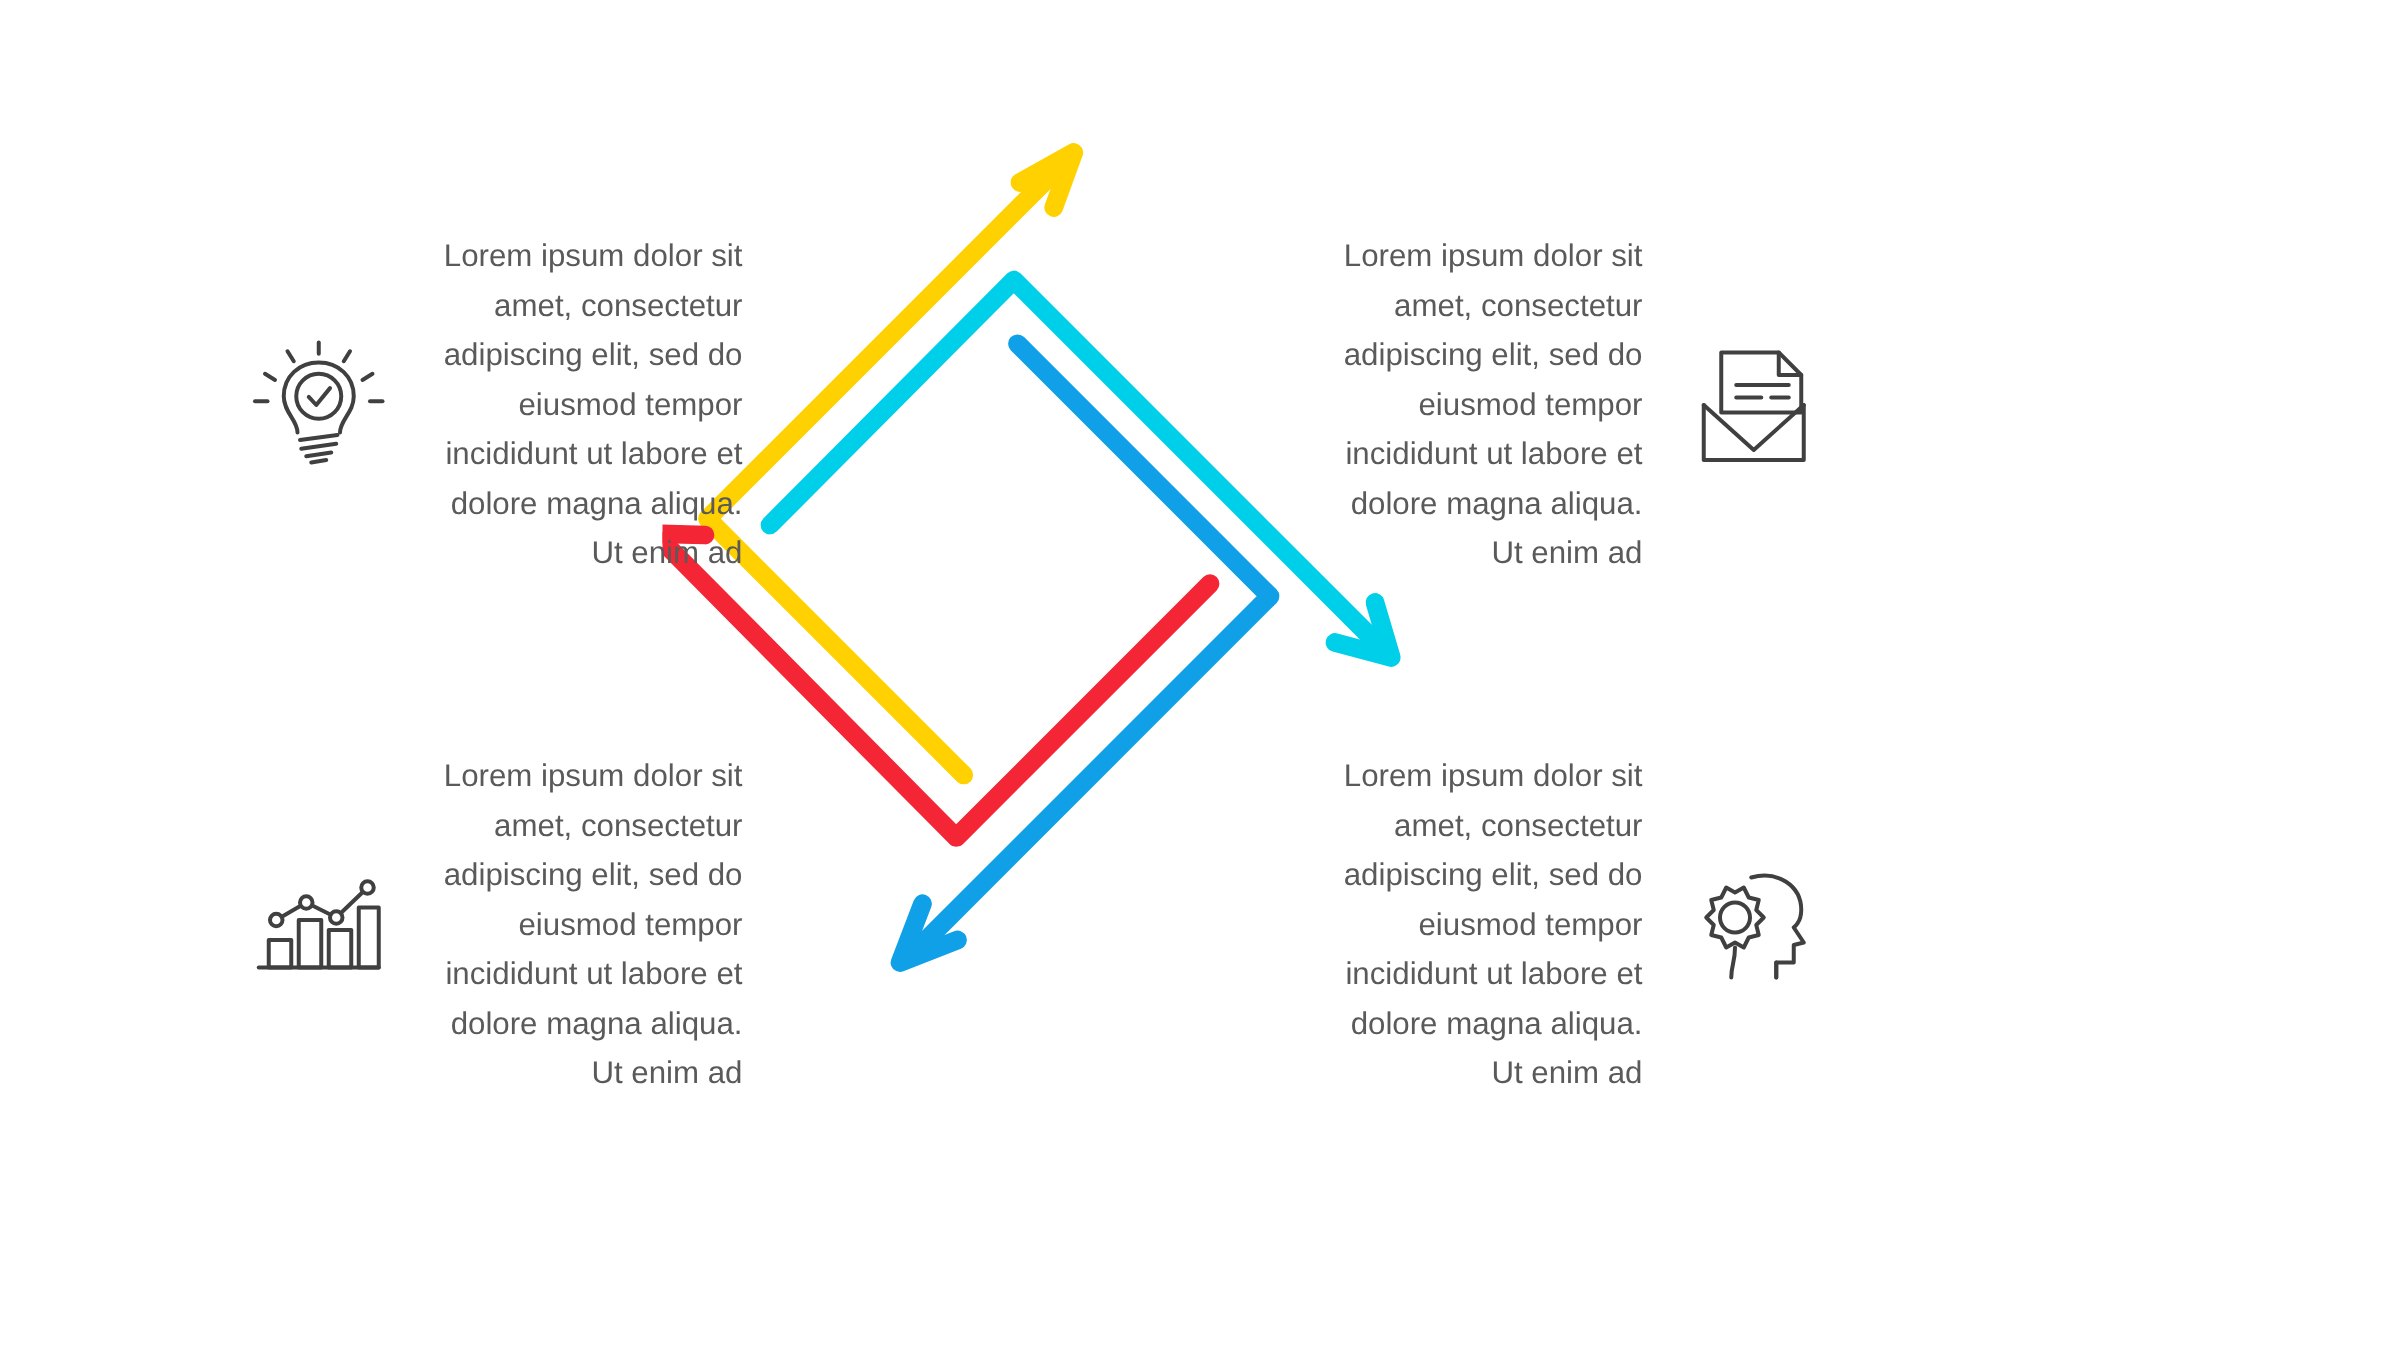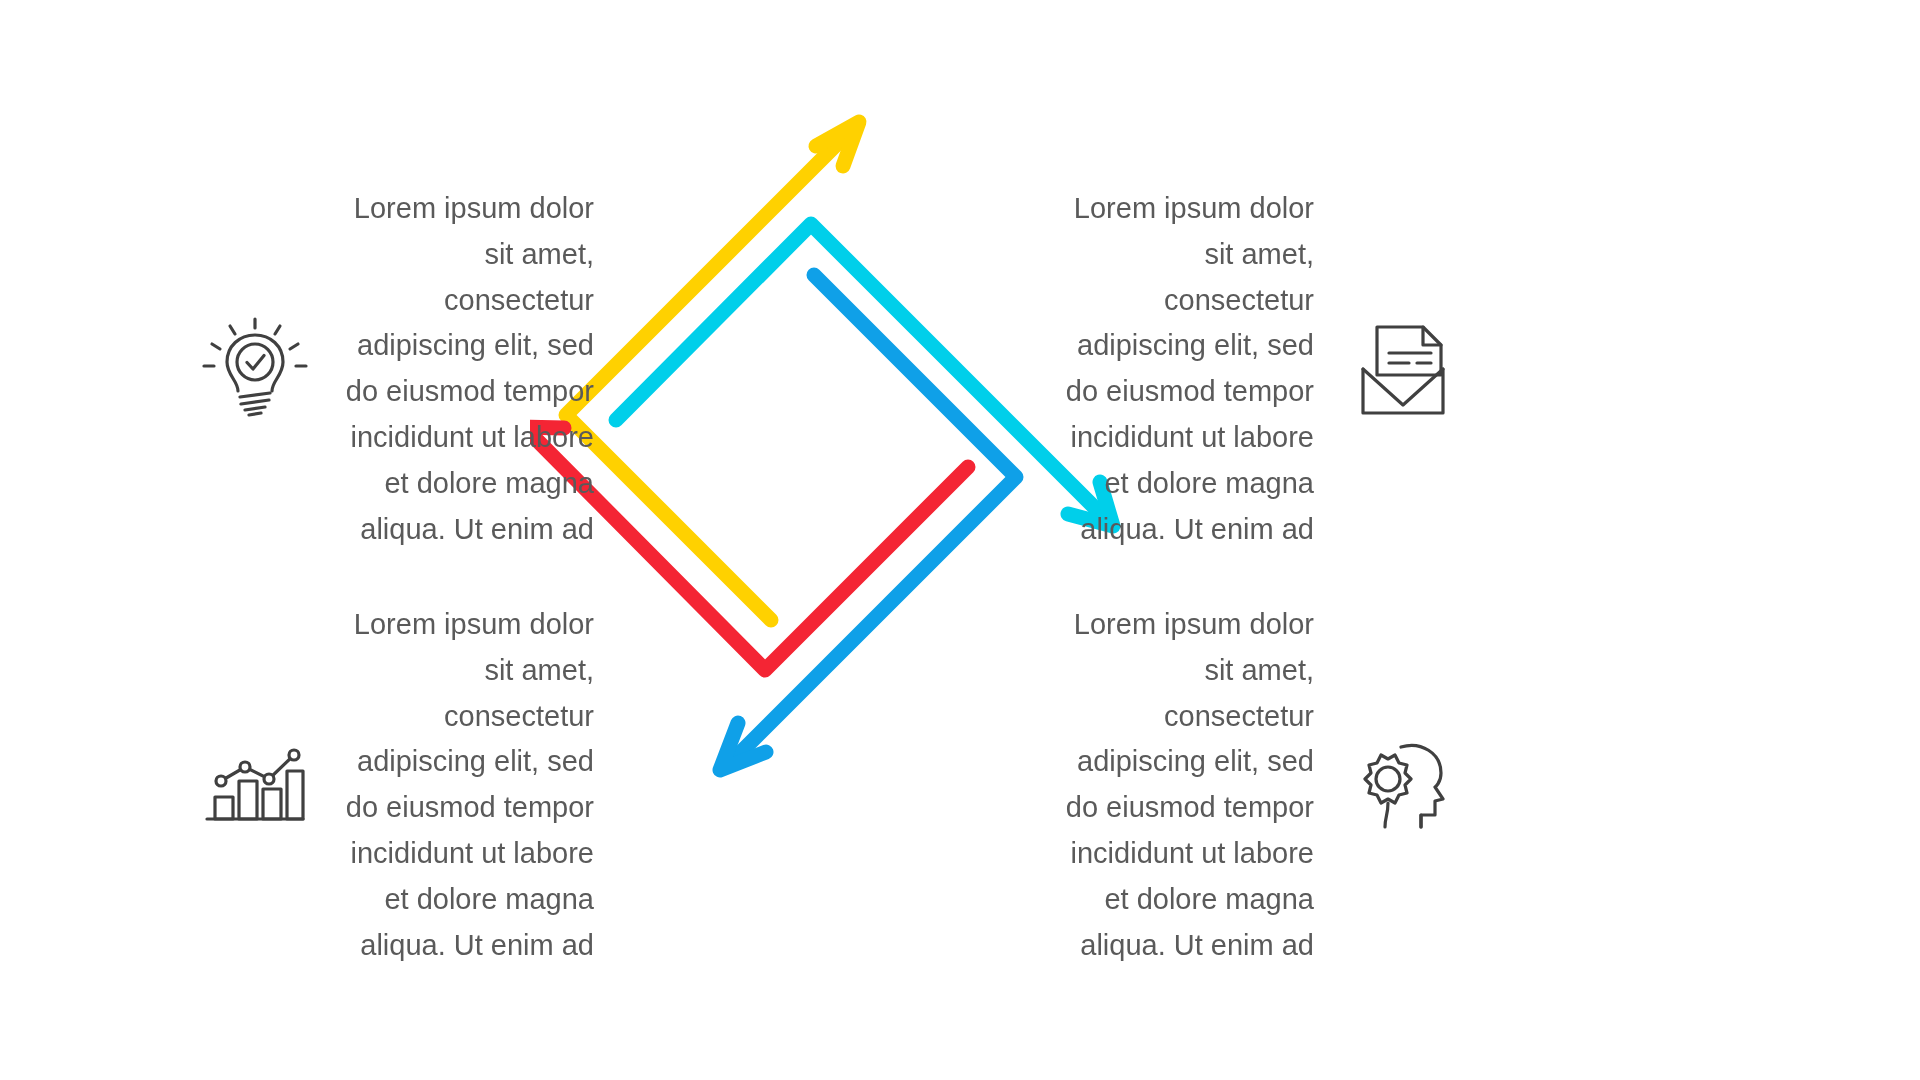--- a/index.html
+++ b/index.html
@@ -34,21 +34,21 @@
     height: 880px;
   }
 
   
   .block {
     position: absolute;
     display: flex;
     align-items: center;
   }
   .block .copy {
-    font-size: 29px;
+    font-size: 25px;
     line-height: 1.58;
     color: #5a5a5a;
     width: 258px;
     font-family: "Liberation Sans", sans-serif;
   }
   .block-left  .copy { text-align: right; margin-right: 0; }
   .block-right .copy { text-align: right; }
 
   .icon-wrap {
     width: 118px;

